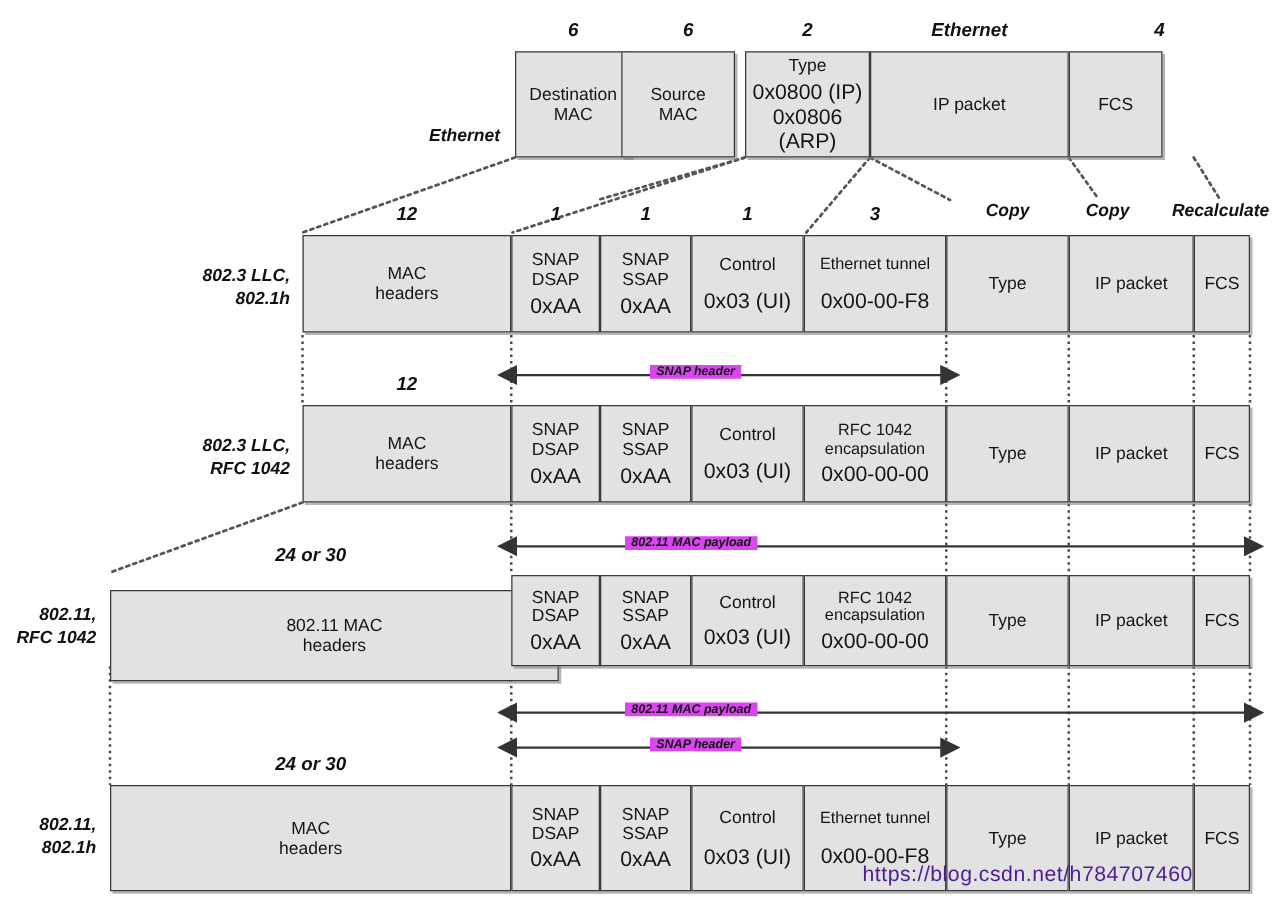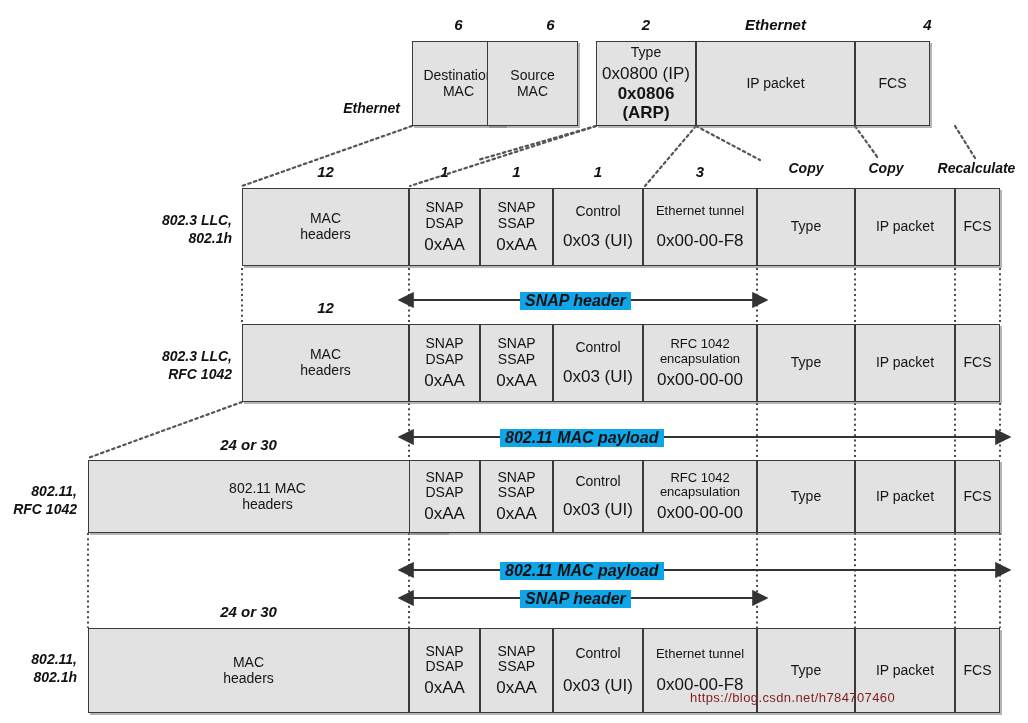--- a/index.html
+++ b/index.html
@@ -38,26 +38,26 @@
   .size{
     position:absolute;text-align:center;
     font-style:italic;font-weight:bold;font-size:15px;color:#111;
   }
 
   
   svg.overlay{position:absolute;left:0;top:0;width:1028px;height:723px;pointer-events:none;}
 
   
   .spanlabel{
-    position:absolute;font-style:italic;font-weight:bold;font-size:16px;
-    color:#111;background:#0ea5e9;padding:0 5px;white-space:nowrap;
+    position:absolute;font-style:italic;font-weight:bold;font-size:10px;
+    color:#111;background:#d946ef;padding:0 5px;white-space:nowrap;
   }
 
   .watermark{
-    position:absolute;font-size:13px;color:#7f1d1d;
+    position:absolute;font-size:17px;color:#4c1d95;
     letter-spacing:.4px;white-space:nowrap;
     font-family:"Liberation Sans",sans-serif;
   }
 </style>
 </head>
 <body>
 
 <div id="stage">
 
   <svg class="overlay">
@@ -131,28 +131,28 @@
   <div class="size" style="left:412px;top:16px;width:93px;">6</div>
   <div class="size" style="left:505px;top:16px;width:91px;">6</div>
   <div class="size" style="left:596px;top:16px;width:100px;">2</div>
   <div class="size" style="left:696px;top:16px;width:159px;">Ethernet</div>
   <div class="size" style="left:855px;top:16px;width:145px;">4</div>
 
   <div class="cell" style="left:412px;top:41px;width:93px;height:85px;">
     <span class="l1">Destination</span>
     <span class="l2">MAC</span>
   </div>
-  <div class="cell" style="left:487px;top:41px;width:91px;height:85px;">
+  <div class="cell" style="left:497px;top:41px;width:91px;height:85px;">
     <span class="l1">Source</span>
     <span class="l2">MAC</span>
   </div>
   <div class="cell" style="left:596px;top:41px;width:100px;height:85px;">
     <span class="l1">Type</span>
     <span class="hex">0x0800 (IP)</span>
-    <span class="hex" style="margin-top:1px;font-weight:bold;">0x0806 (ARP)</span>
+    <span class="hex" style="margin-top:1px;">0x0806 (ARP)</span>
   </div>
   <div class="cell" style="left:696px;top:41px;width:159px;height:85px;">
     <span class="l1">IP packet</span>
   </div>
   <div class="cell" style="left:855px;top:41px;width:75px;height:85px;">
     <span class="l1">FCS</span>
   </div>
 
   <div class="rowlabel" style="left:80px;top:212px;width:152px;">
     <span>802.3 LLC,</span><br>
@@ -244,21 +244,21 @@
 
   <div class="rowlabel" style="left:-75px;top:483px;width:152px;">
     <span>802.11,</span><br>
     <span>RFC 1042</span>
   </div>
 
   <div class="size" style="left:88px;top:436px;width:321px;">24 or 30</div>
 
   <div class="spanlabel" style="left:500px;top:429px;">802.11 MAC payload</div>
 
-  <div class="cell" style="left:88px;top:460px;width:359px;height:73px;">
+  <div class="cell" style="left:88px;top:472px;width:359px;height:73px;">
     <span class="l1">802.11 MAC</span>
     <span class="l2">headers</span>
   </div>
   <div class="cell three" style="left:409px;top:460px;width:71px;height:73px;">
     <span class="l1">SNAP</span>
     <span class="l2">DSAP</span>
     <span class="hex">0xAA</span>
   </div>
   <div class="cell three" style="left:480px;top:460px;width:73px;height:73px;">
     <span class="l1">SNAP</span>

